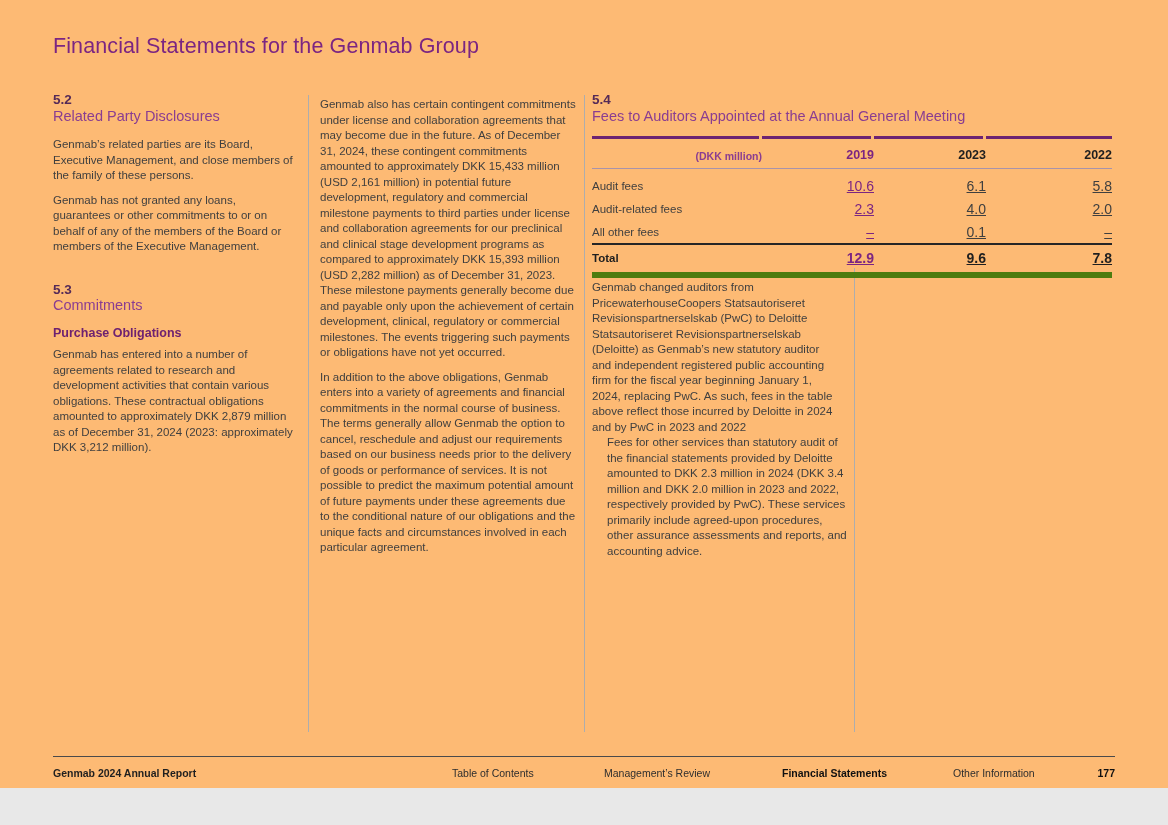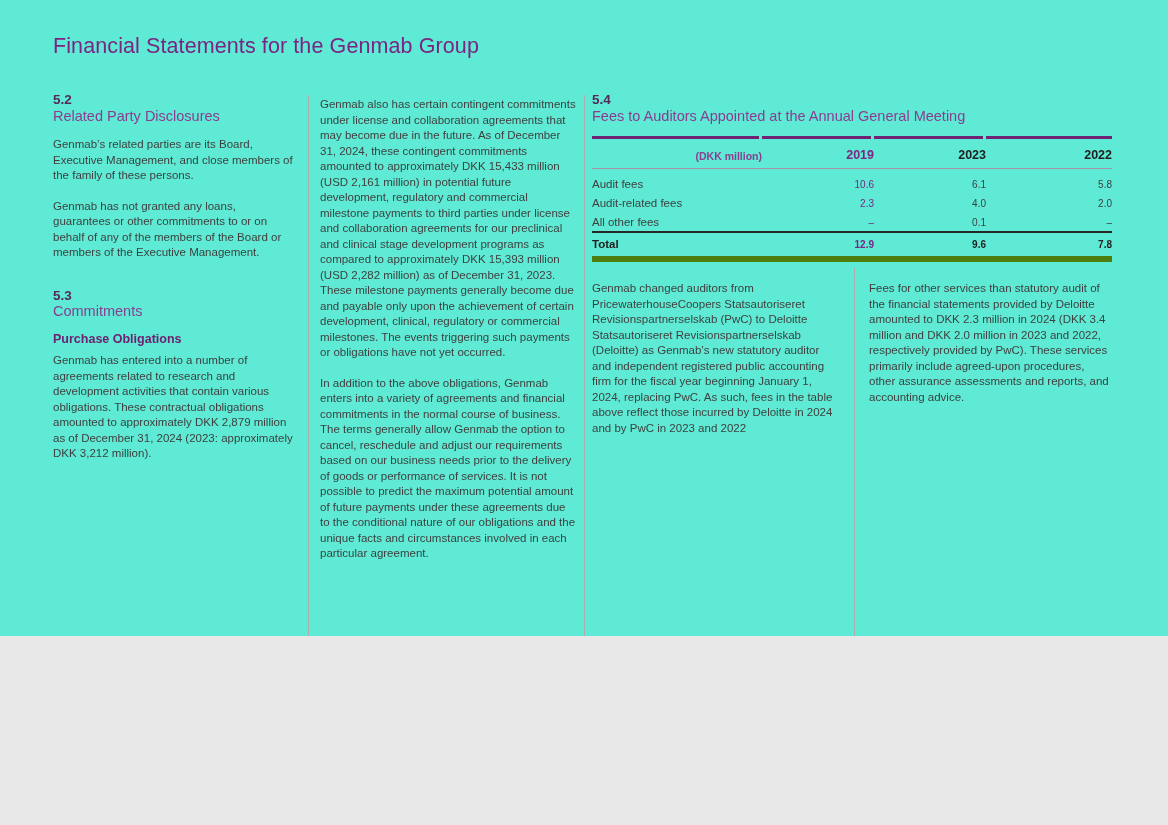--- a/index.html
+++ b/index.html
@@ -1,28 +1,28 @@
 <!DOCTYPE html>
 <html><head>
 <meta charset="utf-8">
 <style>
   * { margin:0; padding:0; box-sizing:border-box; }
   html,body { background:#e8e8e8; }
   body { font-family:"Liberation Sans", sans-serif; }
   .page {
-    position:relative; width:1168px; height:636px; background:#5eead4;
+    position:relative; width:1168px; height:788px; background:#fdba74;
     overflow:hidden; margin:0 auto;
   }
   .page-title {
     position:absolute; left:53px; top:34px;
     font-size:21.5px; font-weight:500; color:#7b2582; letter-spacing:0.1px;
   }
   .vrule { position:absolute; width:1px; background:#adadad; }
   .col { position:absolute; color:#3f3f3f; font-size:11.5px; line-height:15.5px; }
-  .col p { margin-top:15px; }
+  .col p { margin-top:9px; }
   .col p:first-of-type { margin-top:13px; }
   .note-num { font-size:13.5px; font-weight:700; color:#552a57; }
   .note-title { font-size:14.5px; font-weight:400; color:#8a3d91; margin-top:1px; }
   .sub-head { font-size:12.5px; font-weight:700; color:#6e2170; margin-top:12px; }
   .note-link { color:#8a3d91; cursor:pointer; }
   .note-gap { margin-top:27px; }
 
   
   .sec54 { position:absolute; left:592px; top:92px; width:520px; }
   .topbars { display:flex; margin-top:12px; }
@@ -35,27 +35,27 @@
   table.fees col.c1 { width:170px; }
   table.fees col.c2 { width:112px; }
   table.fees col.c3 { width:112px; }
   table.fees col.c4 { width:126px; }
   table.fees th { font-weight:700; text-align:right; vertical-align:bottom;
     padding:9px 0 6px; border-bottom:1px solid #a893ab; }
   table.fees .dkk { font-size:10.5px; color:#8a3d91; }
   table.fees th.yr { font-size:12.5px; font-weight:700; color:#1f1f1f; text-align:right; }
   table.fees th.yr.cur { color:#7b2582; }
   table.fees td { font-size:11.5px; color:#3f3f3f; padding:4px 0 3px; }
-  table.fees td.num { text-align:right; font-size:10px; }
+  table.fees td.num { text-align:right; font-size:14px;text-decoration:underline; }
   table.fees td.cur { color:#7b2582; }
   table.fees tr.first td { padding-top:9px; }
   table.fees tr.total td { font-weight:700; color:#1f1f1f;
     border-top:2px solid #262626; border-bottom:6px solid #4d7c0f; padding:5px 0 6px; }
   table.fees tr.total td.cur { color:#7b2582; }
-  .sec54-cols { display:flex; margin-top:19px; color:#3f3f3f; font-size:11.5px; line-height:15.5px; }
+  .sec54-cols { display:flex; margin-top:2px; color:#3f3f3f; font-size:11.5px; line-height:15.5px;flex-direction:column; }
   .sec54-cols .c1 { width:262px; padding-right:16px; }
   .sec54-cols .c2 { width:258px; padding-left:15px; }
 
   
   .footer { position:absolute; left:53px; top:756px; width:1062px;
     border-top:1px solid #4a4a4a; font-size:10.5px; color:#2e2e2e; }
   .footer span { position:absolute; top:10px; white-space:nowrap; }
   .f-brand { left:0; font-weight:700; color:#1f1f1f; }
   .f-nav1 { left:399px; }
   .f-nav2 { left:551px; }

